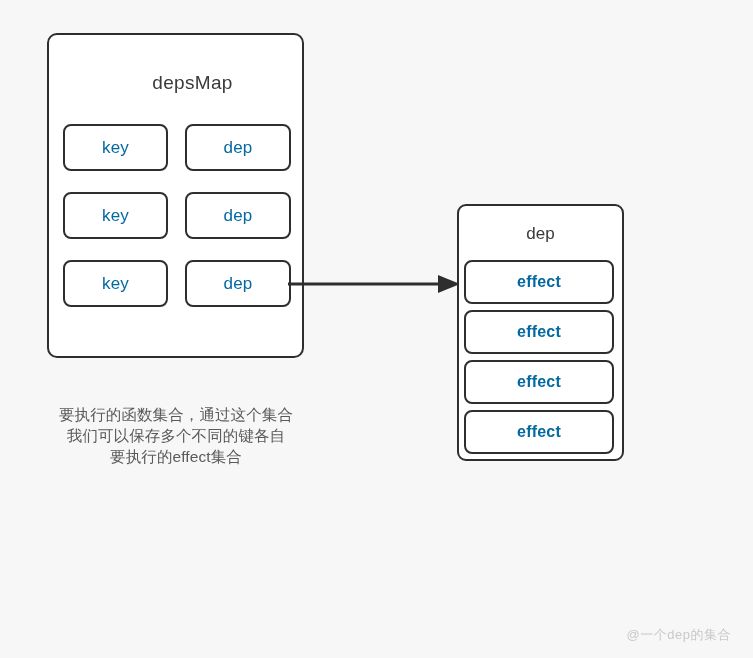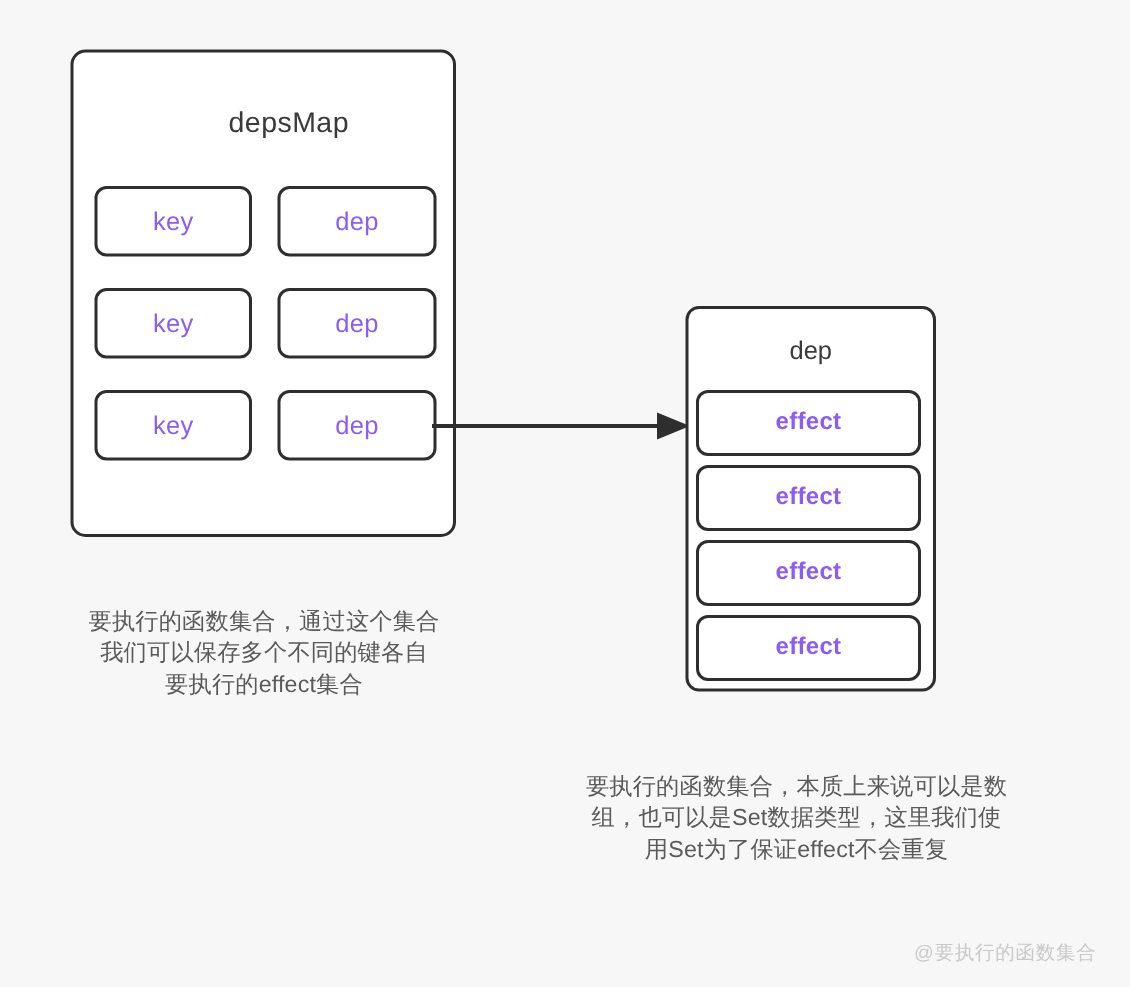--- a/index.html
+++ b/index.html
@@ -37,21 +37,21 @@
   .cell {
     position: absolute;
     box-sizing: border-box;
     background: #ffffff;
     border: 2.4px solid #2e2e2e;
     border-radius: 8px;
     display: flex;
     align-items: center;
     justify-content: center;
     font-size: 17px;
-    color: #8b5cf6;
+    color: #0369a1;
     letter-spacing: .2px;
   }
 
   
   #deps-map-box {
     left: 47px;
     top: 33px;
     width: 257px;
     height: 325px;
   }
@@ -163,19 +163,16 @@
   <div id="dep-box-title">dep</div>
 
   <div class="cell effect-cell" style="top:260px;">effect</div>
   <div class="cell effect-cell" style="top:310px;">effect</div>
   <div class="cell effect-cell" style="top:360px;">effect</div>
   <div class="cell effect-cell" style="top:410px;">effect</div>
 
   <div class="caption" id="caption-left">要执行的函数集合，通过这个集合
 我们可以保存多个不同的键各自
 要执行的effect集合</div>
-  <div class="caption" id="caption-right">要执行的函数集合，本质上来说可以是数
-组，也可以是Set数据类型，这里我们使
-用Set为了保证effect不会重复</div>
 
-  <div id="watermark">@要执行的函数集合</div>
+  <div id="watermark">@一个dep的集合</div>
 
 </div>
 
 </body></html>

